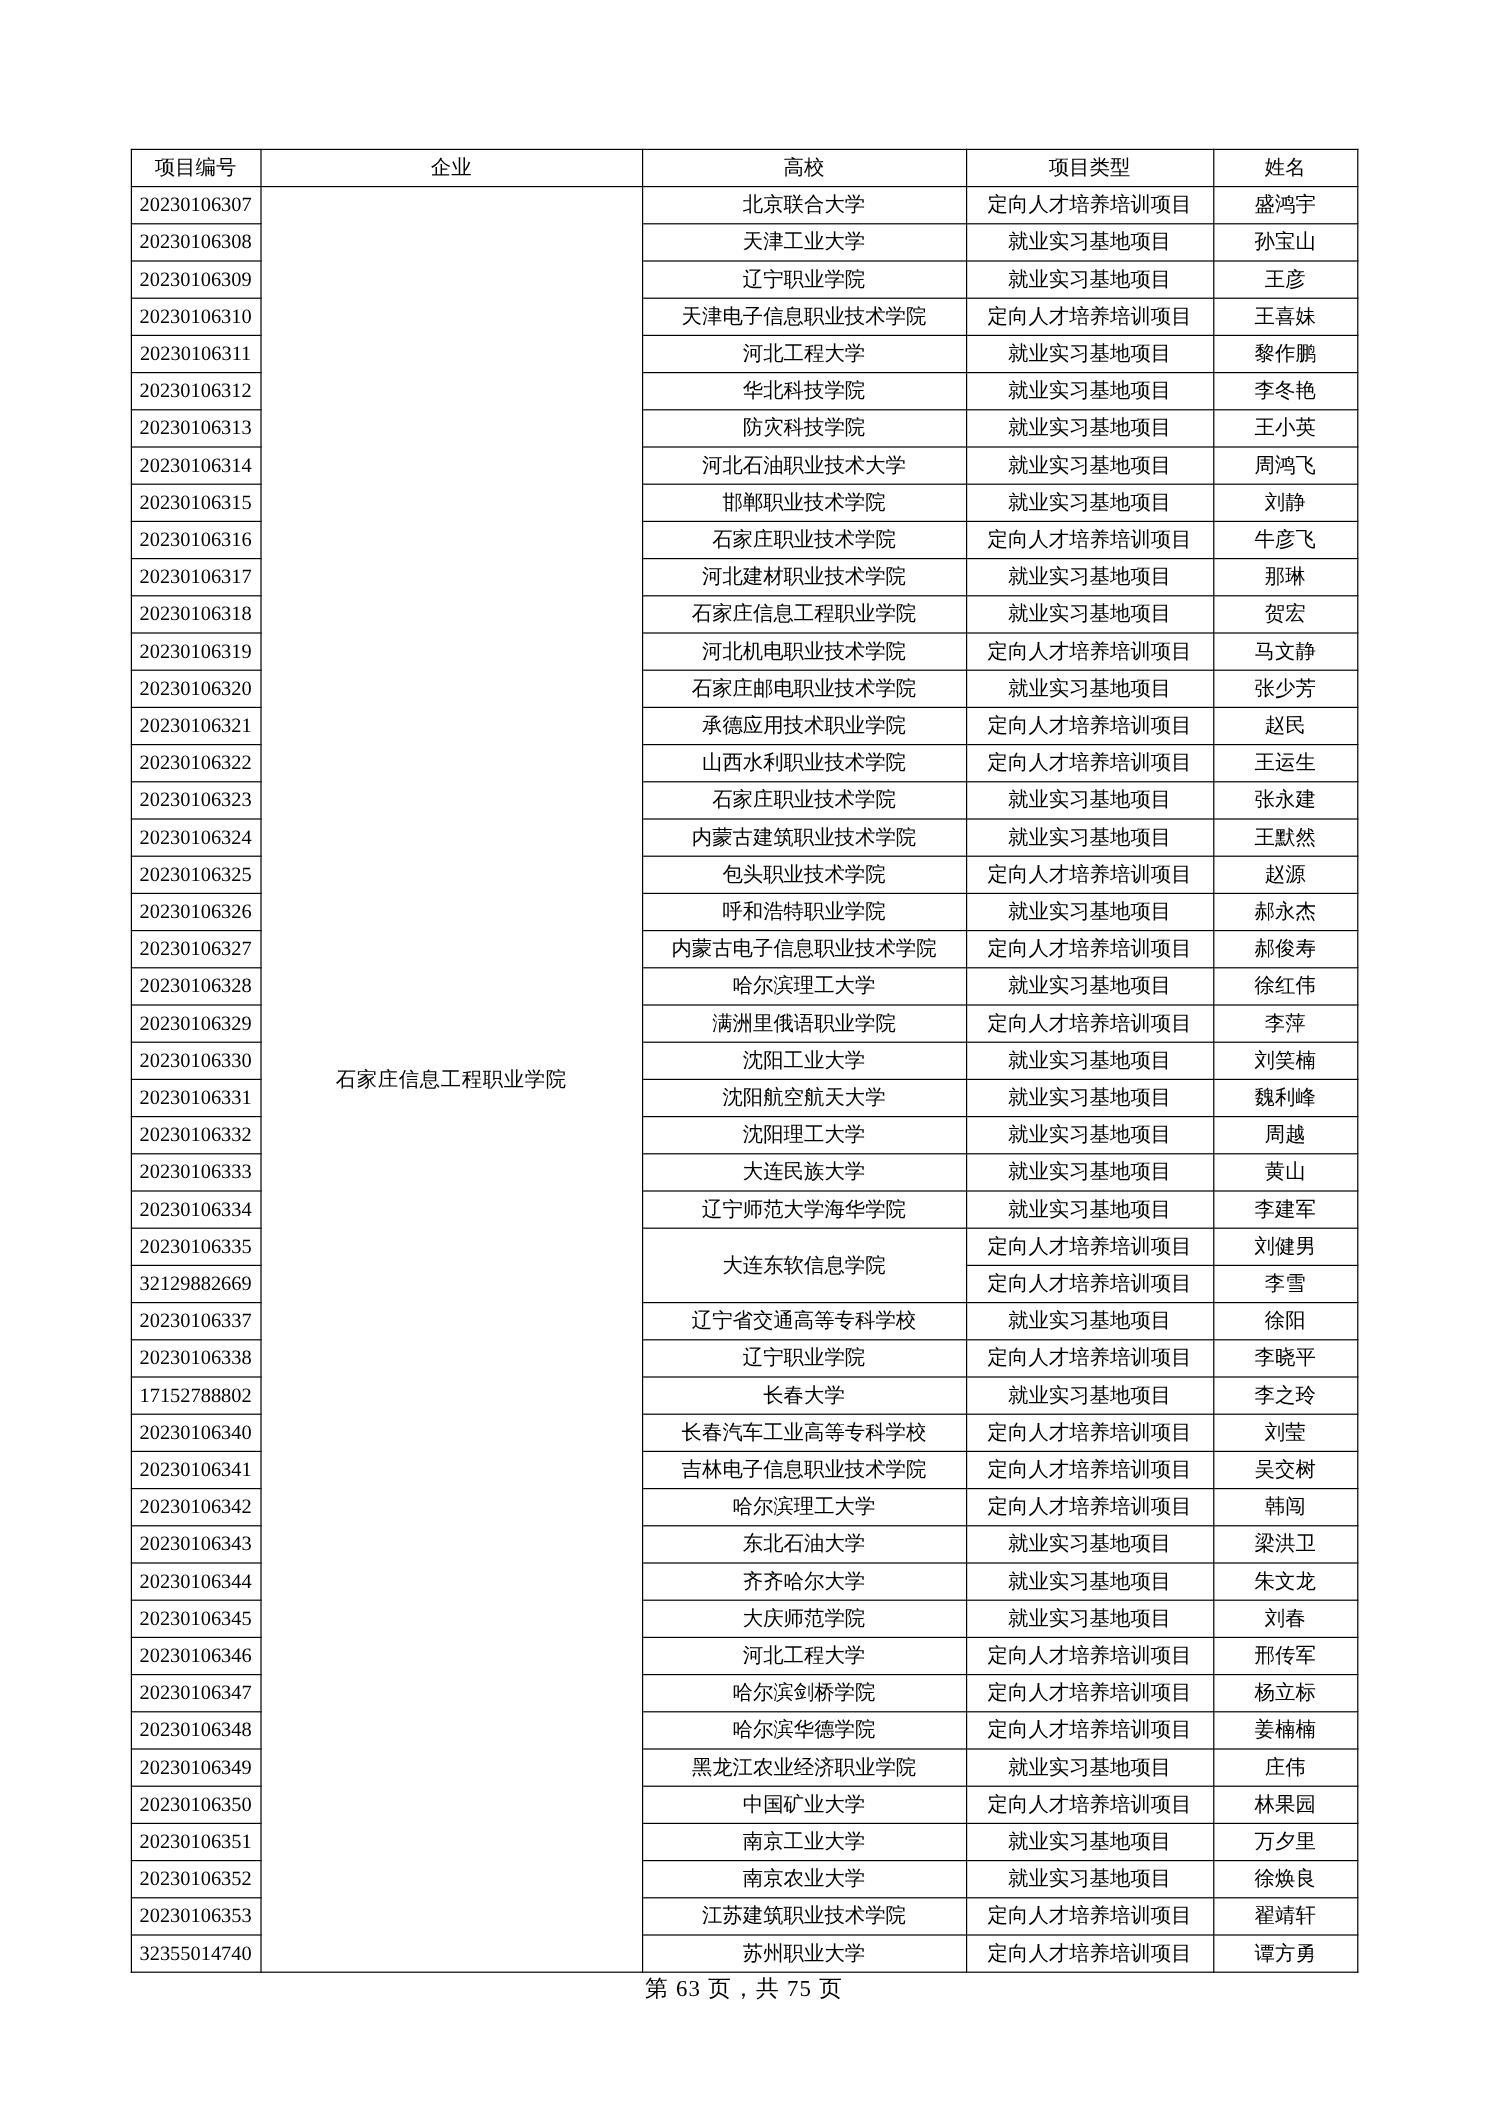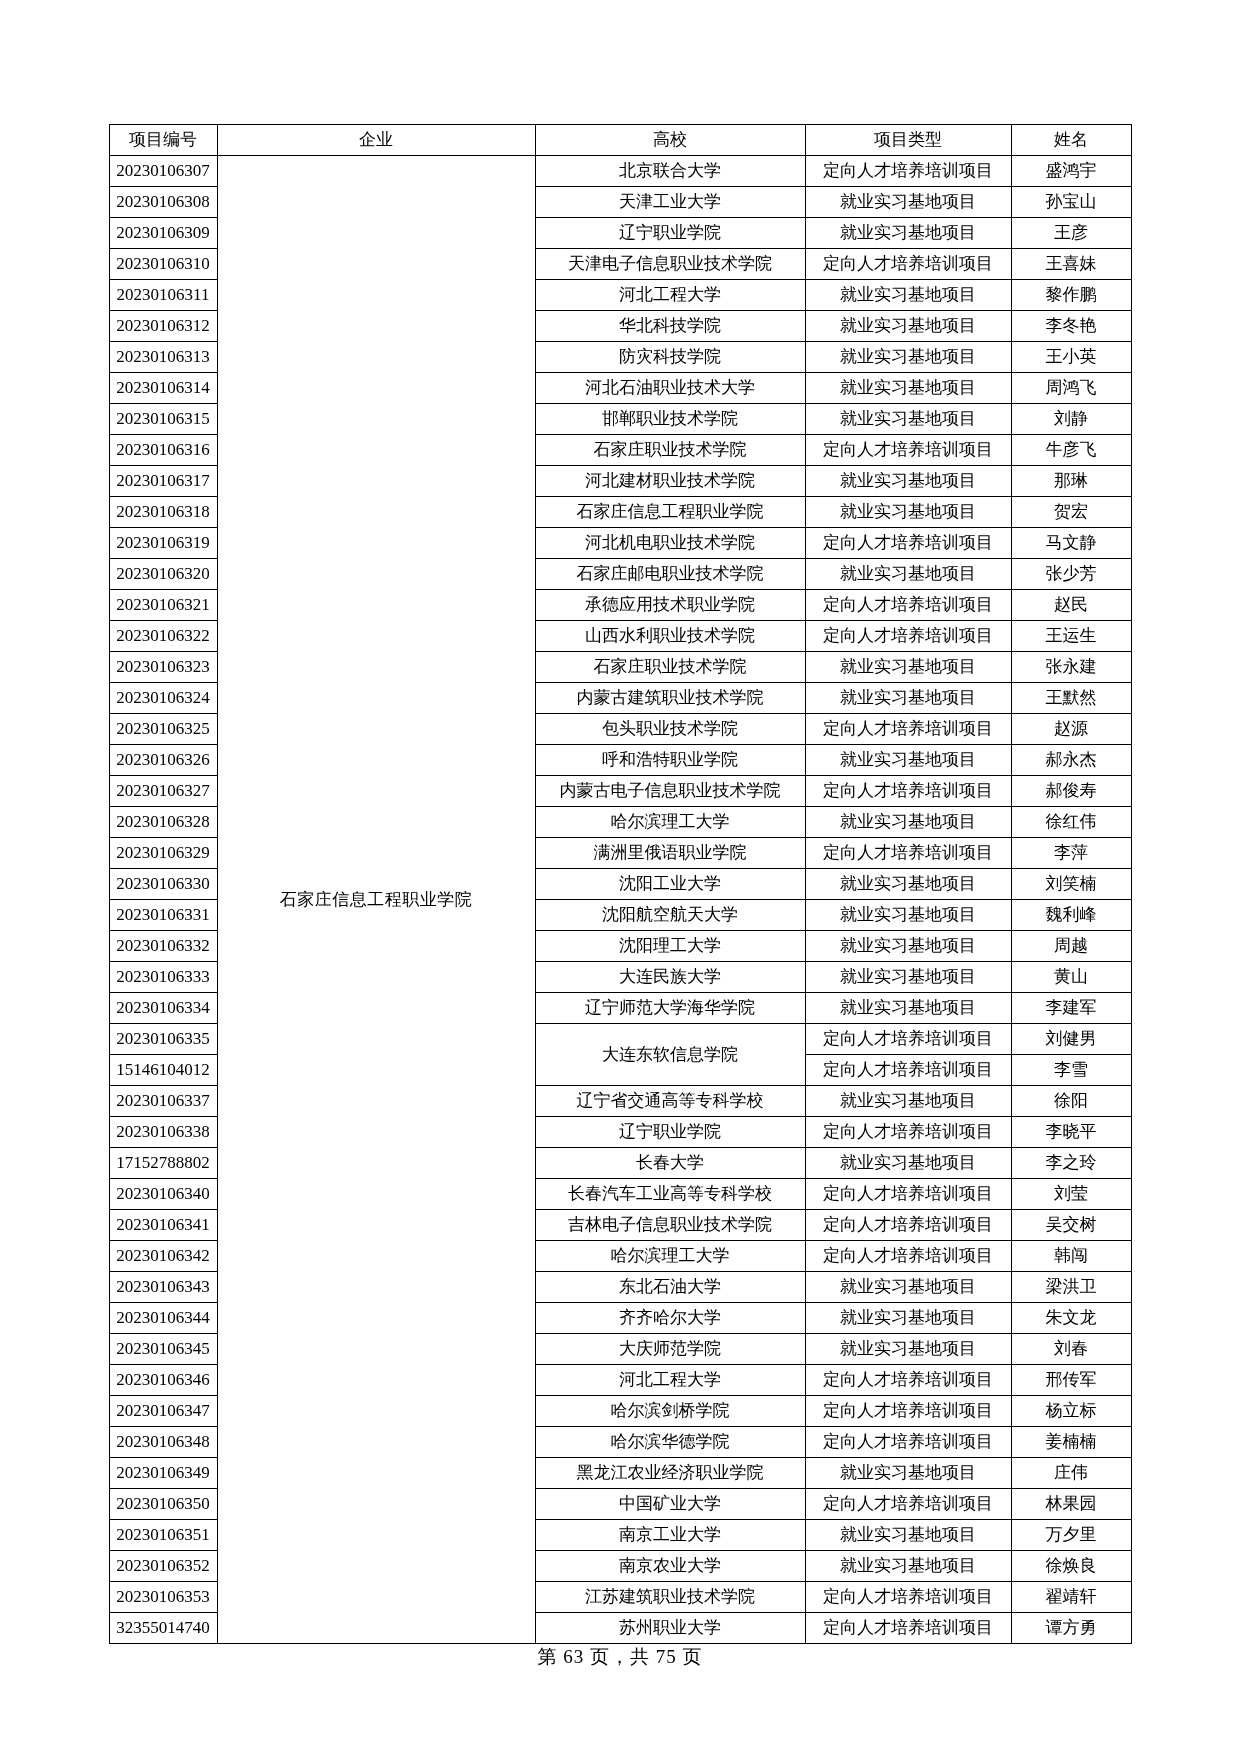--- a/index.html
+++ b/index.html
@@ -253,21 +253,21 @@
           <td>就业实习基地项目</td>
           <td>李建军</td>
         </tr>
         <tr>
           <td>20230106335</td>
           <td rowspan="2">大连东软信息学院</td>
           <td>定向人才培养培训项目</td>
           <td>刘健男</td>
         </tr>
         <tr>
-          <td>15146104012</td>
+          <td>32129882669</td>
           <td>定向人才培养培训项目</td>
           <td>李雪</td>
         </tr>
         <tr>
           <td>20230106337</td>
           <td>辽宁省交通高等专科学校</td>
           <td>就业实习基地项目</td>
           <td>徐阳</td>
         </tr>
         <tr>

